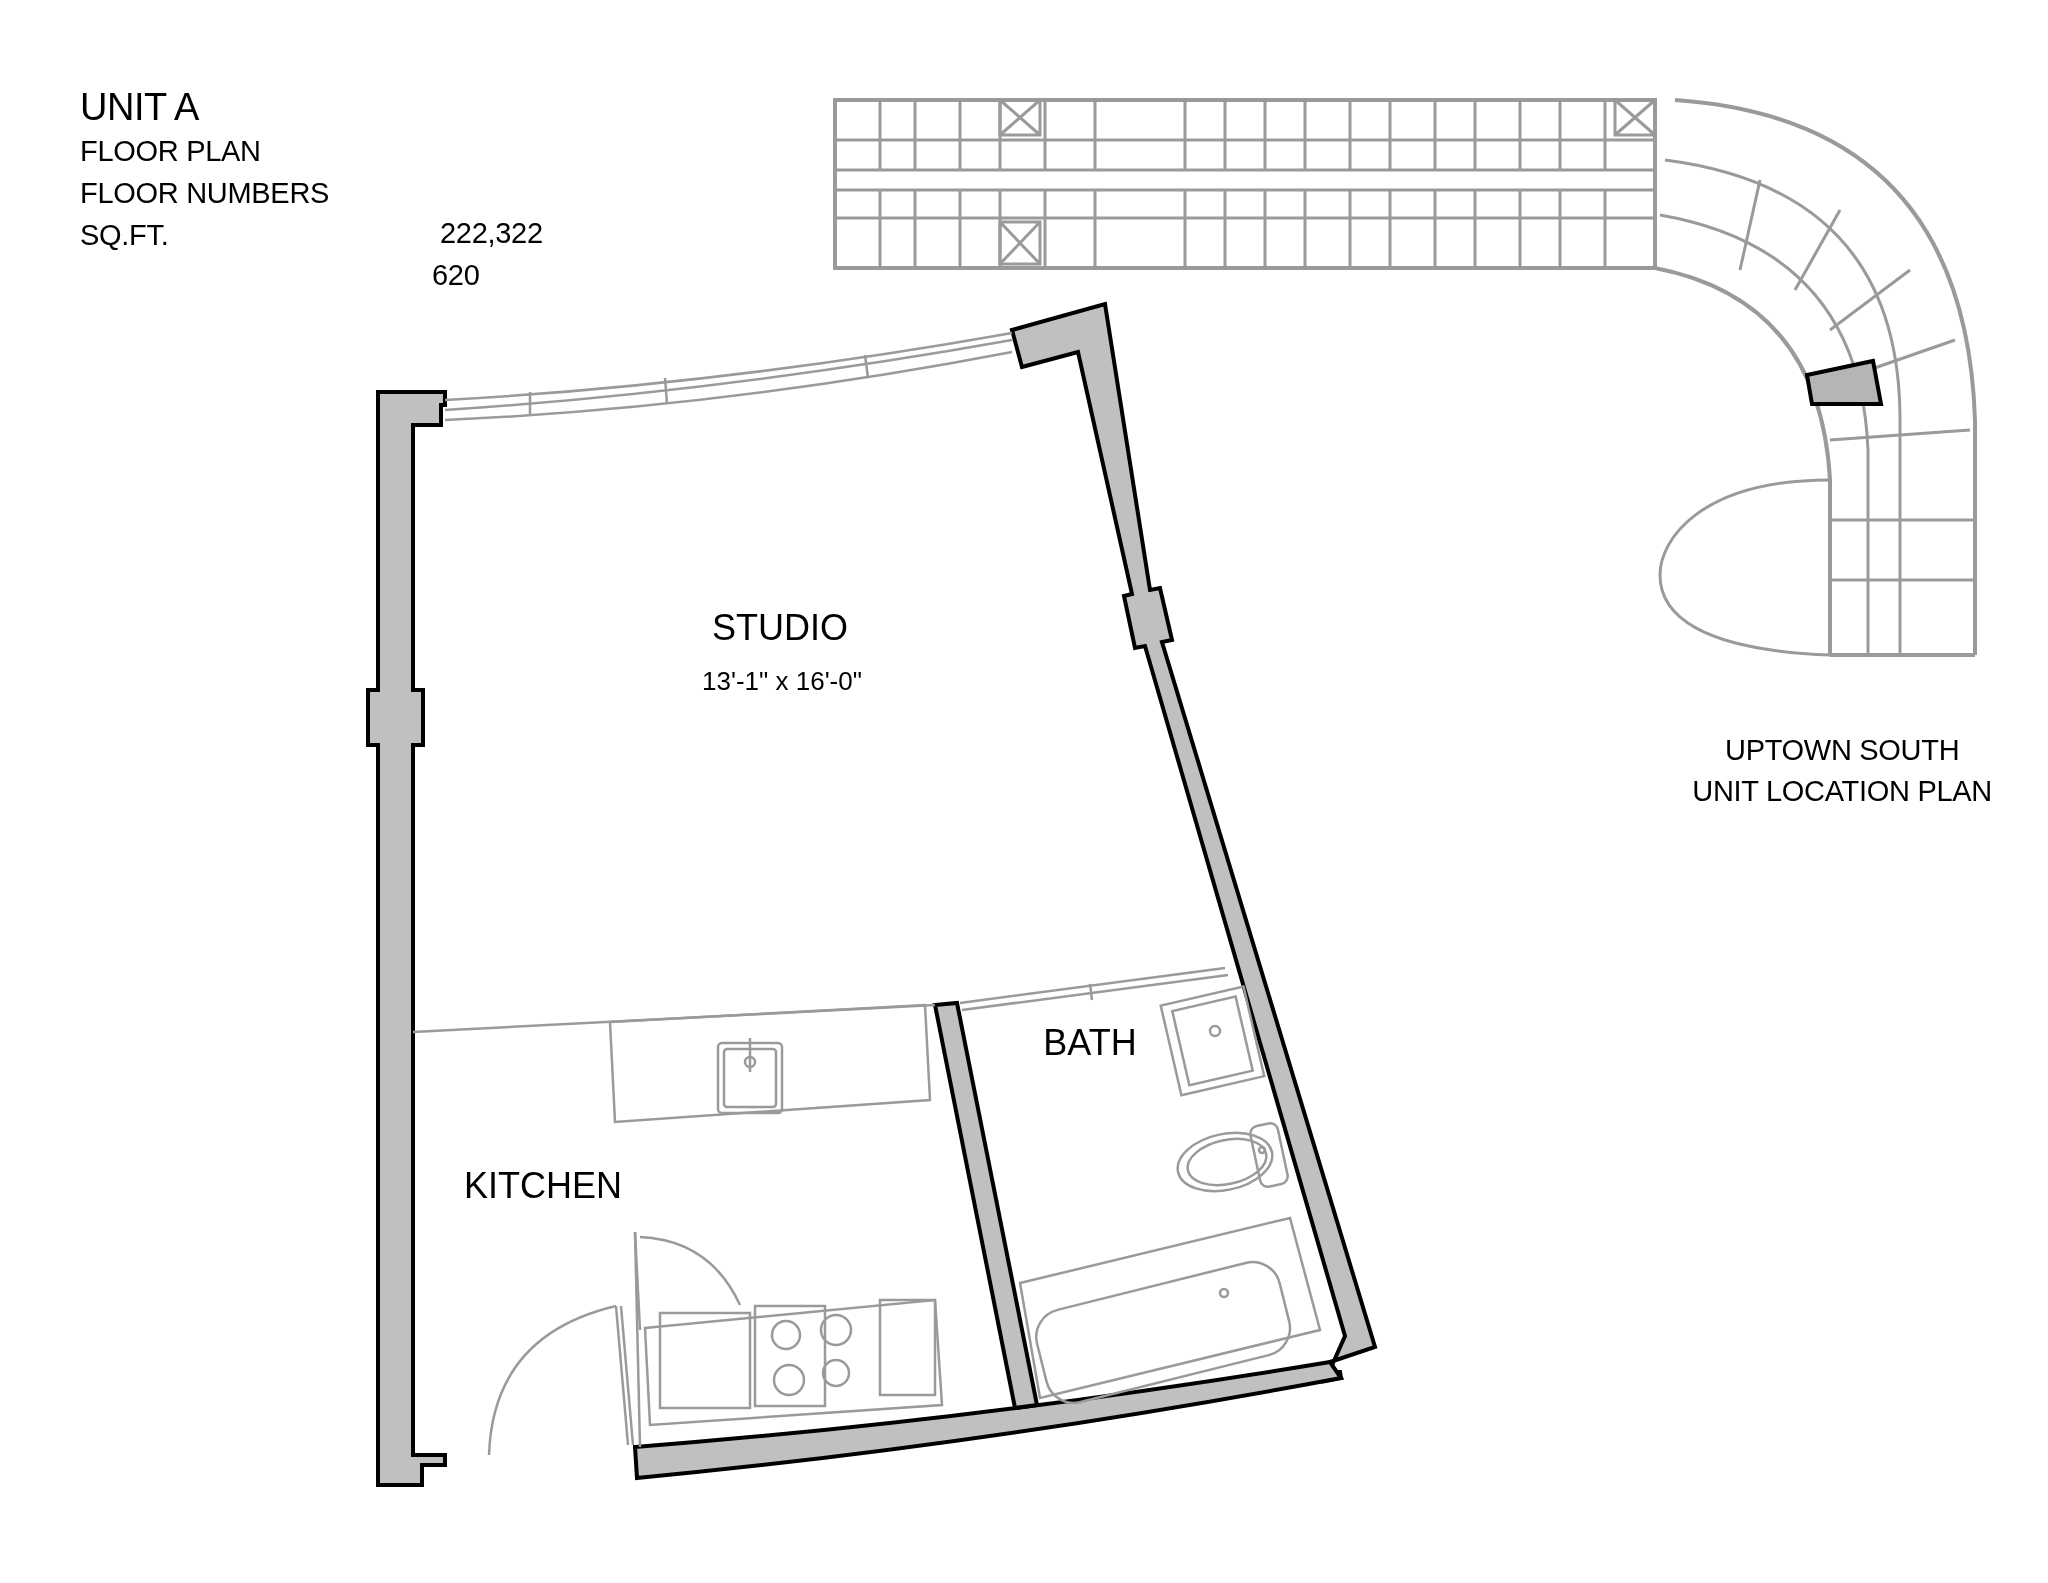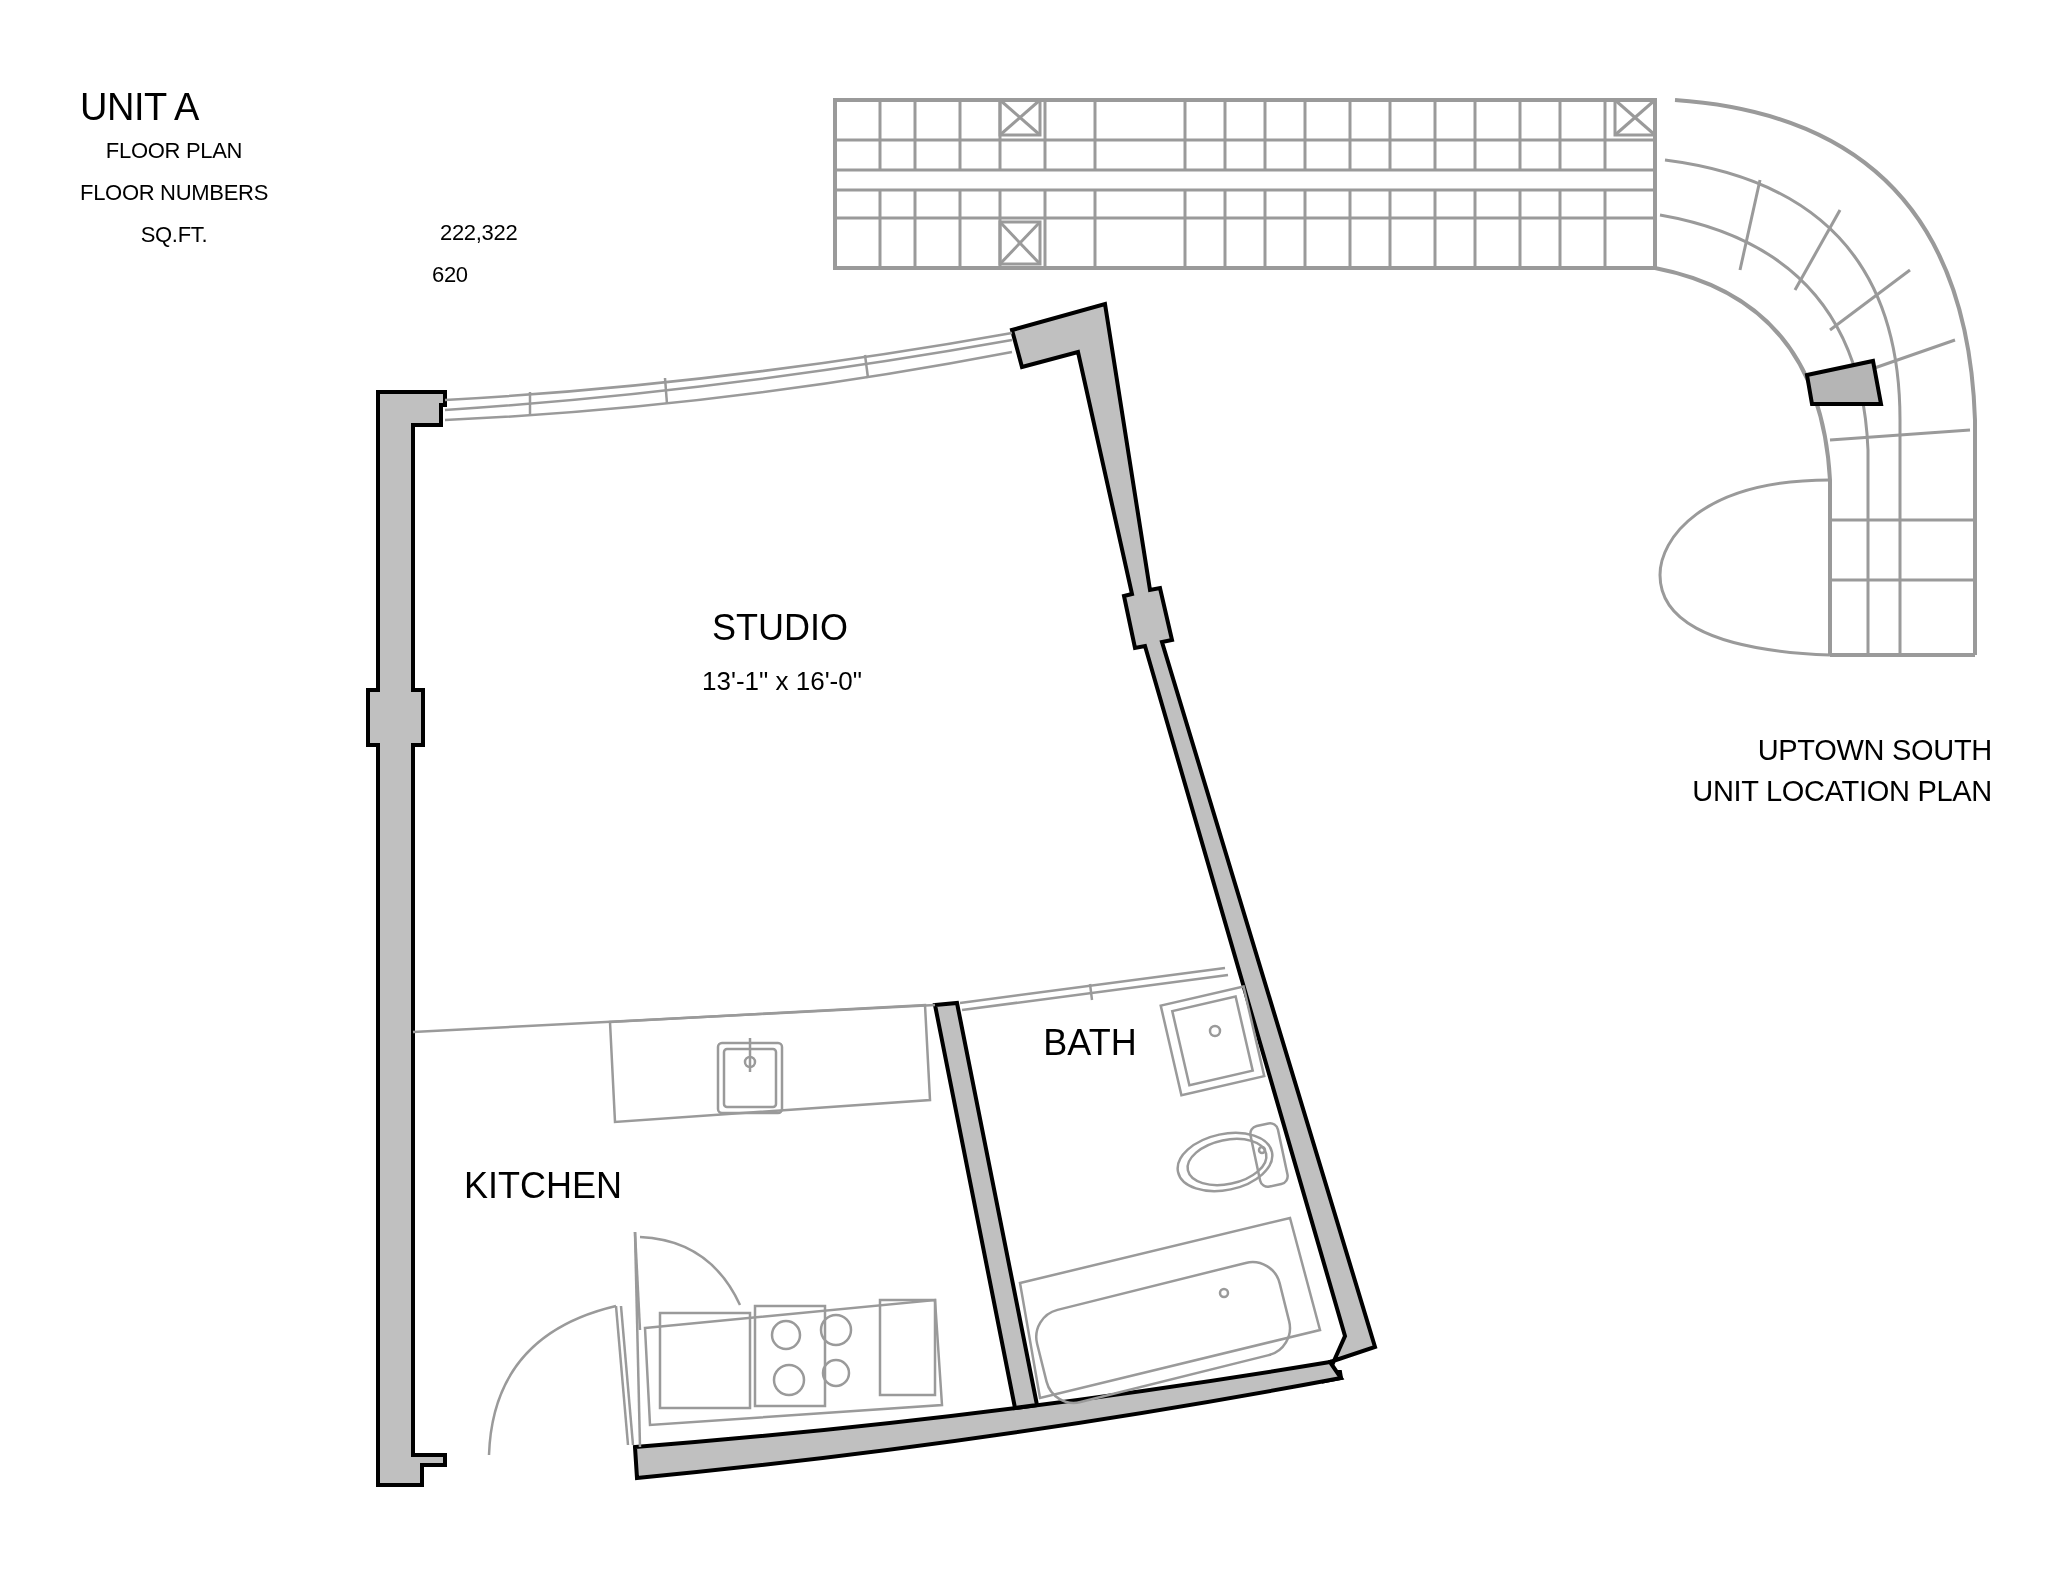--- a/index.html
+++ b/index.html
@@ -1,22 +1,22 @@
 <!DOCTYPE html>
 <html><head>
 <meta charset="utf-8">
 <style>
   html, body { margin:0; padding:0; background:#ffffff; }
   body { width:2048px; height:1583px; position:relative; overflow:hidden;
          font-family:"Liberation Sans", sans-serif; color:#000; }
   .info { position:absolute; left:80px; top:84px; }
   .info .title { font-size:38px; line-height:46px; letter-spacing:-0.5px; }
-  .info .row { font-size:22px; line-height:42px; position:relative; height:42px; letter-spacing:-0.3px;text-align:center; }
+  .info .row { font-size:29px; line-height:42px; position:relative; height:42px; letter-spacing:-0.3px; }
   .info .row .val { position:absolute; top:0;margin-top:40px; }
-  .loc-label { position:absolute; right:56px; top:730px; text-align:right;
+  .loc-label { position:absolute; right:56px; top:730px; text-align:center;
                font-size:29px; line-height:41px; letter-spacing:-0.3px; }
   svg.plan { position:absolute; left:0; top:0; }
   .room-label { font-family:"Liberation Sans", sans-serif; fill:#000; }
 </style>
 </head>
 <body>
 
 <div class="info">
   <div class="title">UNIT A</div>
   <div class="row"><span>FLOOR PLAN</span></div>

